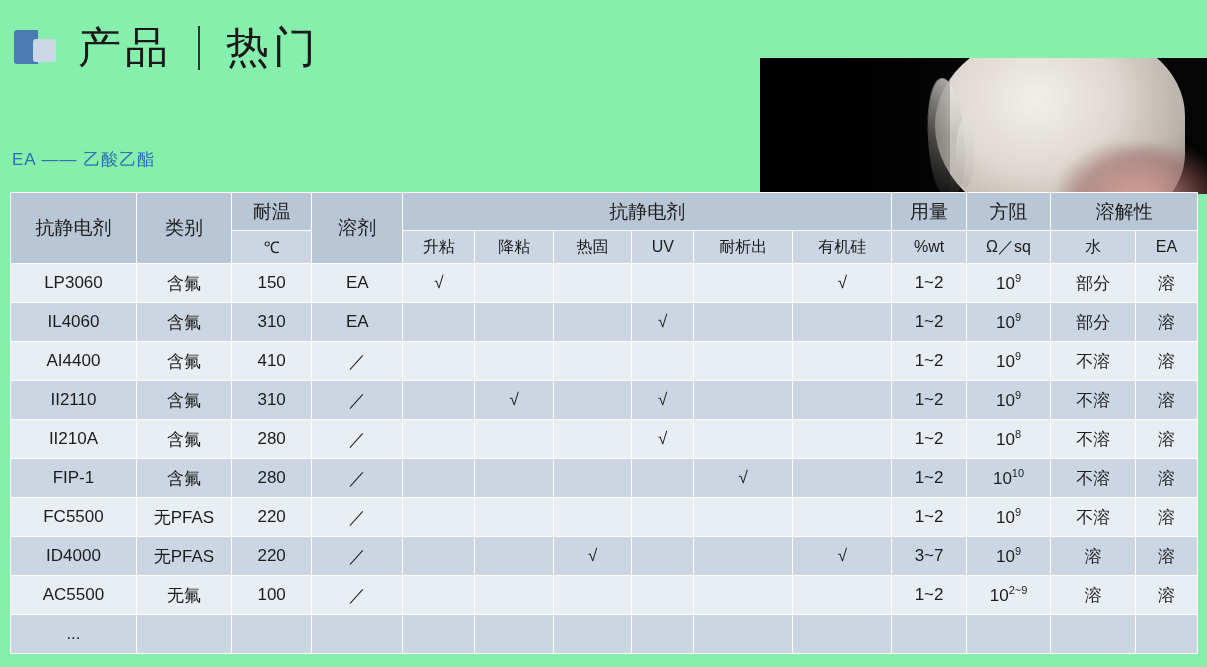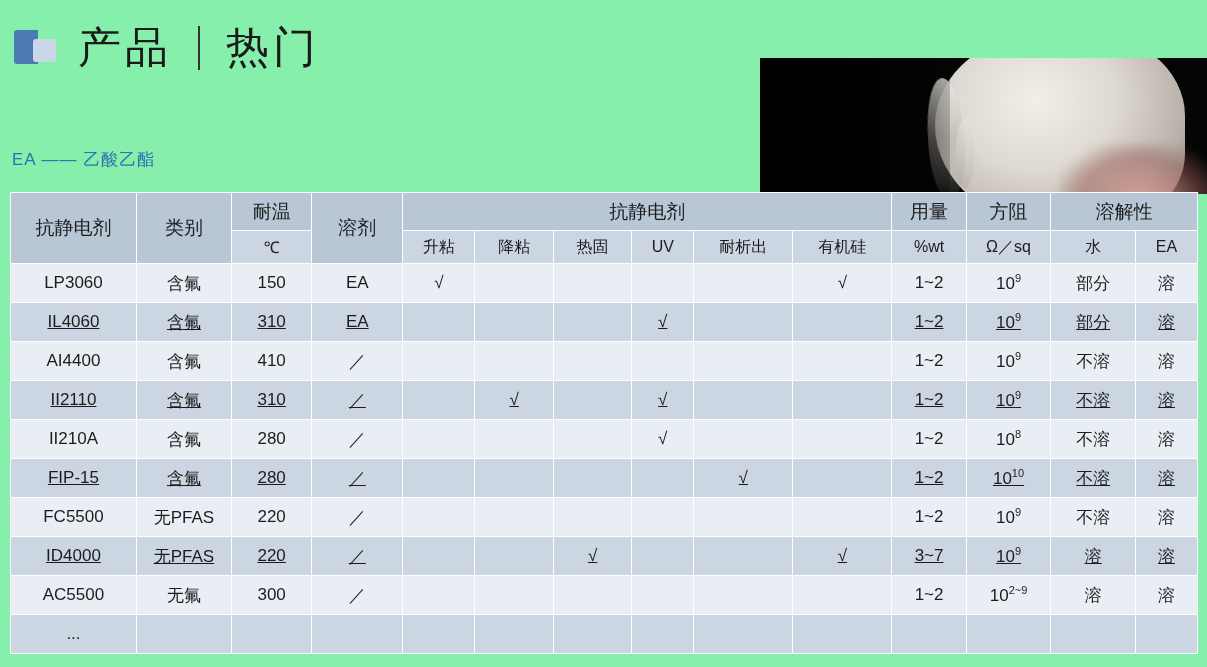--- a/index.html
+++ b/index.html
@@ -167,21 +167,21 @@
     background: #b9c6d6;
     font-size: 19px;
     height: 37px;
   }
   thead tr.head-sub th {
     background: #ccd6e2;
     font-size: 16px;
     height: 32px;
   }
   tbody tr.even td { background: #e9eef4; }
-  tbody tr.odd td  { background: #ccd6e2; text-decoration: underline; }
+  tbody tr.odd td  { background: #ccd6e2; }
   td.name, th.name { text-align: left; padding-left: 14px; }
   td.num-sup sup { font-size: 11px; }
   .bold-cell { font-weight: bold; }
   .check { font-size: 17px; }
   tfoot td { background: #ccd6e2; height: 38px; }
 </style>
 </head>
 <body>
 
 <div class="slide">
@@ -326,21 +326,21 @@
             <td class="check"></td>
             <td class="check">√</td>
             <td class="check"></td>
             <td class="check"></td>
             <td>1~2</td>
             <td class="num-sup bold-cell">10<sup>8</sup></td>
             <td>不溶</td>
             <td>溶</td>
           </tr>
           <tr class="odd">
-            <td class="name">FIP-15</td>
+            <td class="name">FIP-1</td>
             <td>含氟</td>
             <td>280</td>
             <td>／</td>
             <td class="check"></td>
             <td class="check"></td>
             <td class="check"></td>
             <td class="check"></td>
             <td class="check">√</td>
             <td class="check"></td>
             <td>1~2</td>
@@ -376,21 +376,21 @@
             <td class="check"></td>
             <td class="check">√</td>
             <td>3~7</td>
             <td class="num-sup">10<sup>9</sup></td>
             <td>溶</td>
             <td>溶</td>
           </tr>
           <tr class="even">
             <td class="name">AC5500</td>
             <td>无氟</td>
-            <td>300</td>
+            <td>100</td>
             <td>／</td>
             <td class="check"></td>
             <td class="check"></td>
             <td class="check"></td>
             <td class="check"></td>
             <td class="check"></td>
             <td class="check"></td>
             <td>1~2</td>
             <td class="num-sup">10<sup>2~9</sup></td>
             <td>溶</td>

